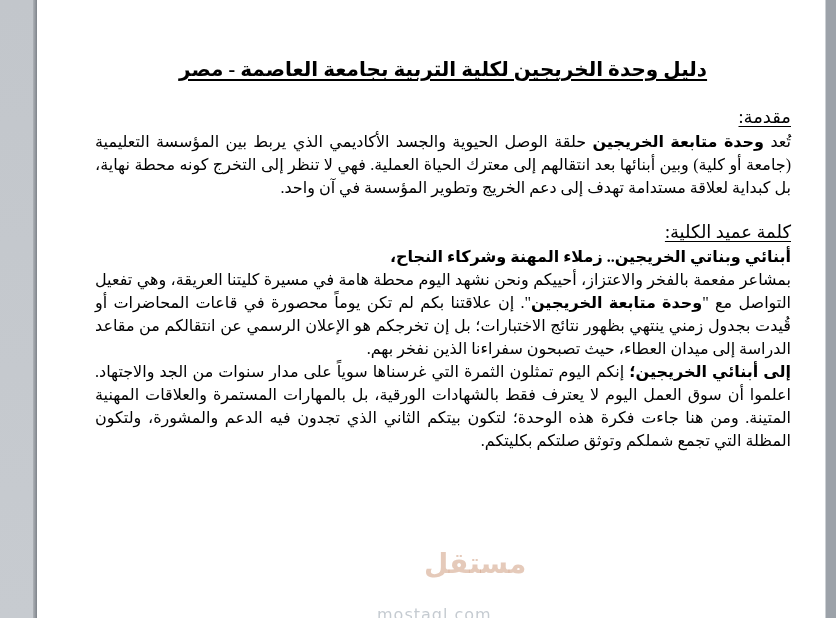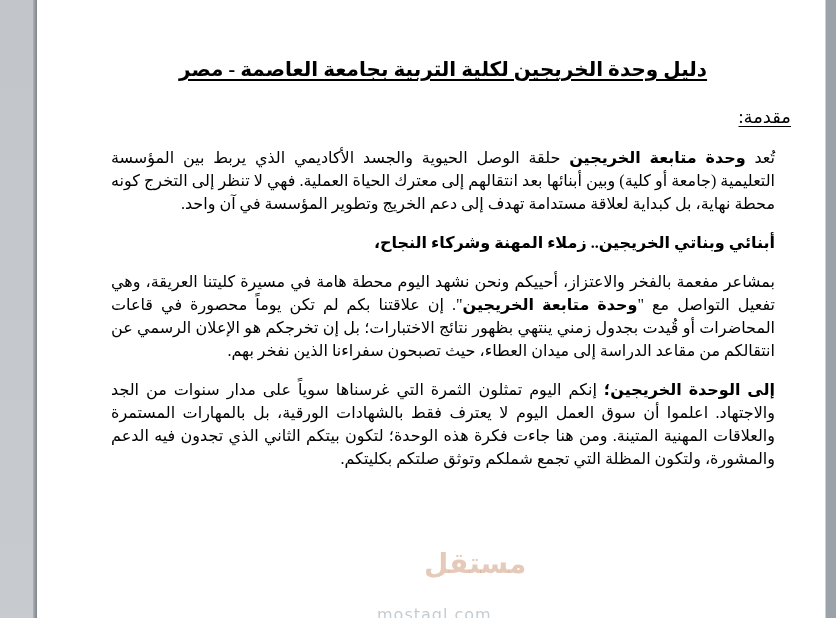--- a/index.html
+++ b/index.html
@@ -21,21 +21,21 @@
   .title{
     margin:57px 0 0 0;text-align:center;font-weight:bold;font-size:20px;line-height:24px;
     text-decoration:underline;text-underline-offset:3px;
   }
   .heading{
     font-size:18px;line-height:25px;font-weight:normal;text-align:right;
     text-decoration:underline;text-underline-offset:3px;
   }
   .h-intro{margin-top:24px;}
   .h-dean{margin-top:21px;}
-  .doc p{margin:16px;text-align:justify;text-justify:inter-word;}
+  .doc p{margin:0;text-align:justify;text-justify:inter-word;}
   .p1{margin-top:17px;}
   .p2{margin-top:22px;}
   .salutation{margin-top:25px;font-weight:bold;text-align:left;}
   .p3{margin-top:11px;}
   .p4{margin-top:14px;}
   .bold{font-weight:bold;}
   .watermark-ar{
     position:absolute;left:424px;top:549px;z-index:0;
     font-size:28px;line-height:30px;font-weight:bold;direction:rtl;
     color:rgba(197,138,101,0.45);
@@ -62,21 +62,22 @@
 
   <div class="doc">
 
     <div class="title">دليل وحدة الخريجين لكلية التربية بجامعة العاصمة - مصر</div>
 
     <div class="heading h-intro">مقدمة:</div>
 
     <p class="p1"><span>تُعد </span><span class="bold">وحدة متابعة الخريجين</span><span> حلقة الوصل الحيوية والجسد الأكاديمي الذي يربط بين المؤسسة التعليمية (جامعة أو كلية) وبين أبنائها بعد انتقالهم إلى معترك الحياة العملية. فهي لا تنظر إلى التخرج كونه محطة نهاية، بل كبداية لعلاقة مستدامة تهدف إلى دعم الخريج وتطوير المؤسسة في آن واحد.</span></p>
 
 
+    <div class="heading h-dean">كلمة عميد الكلية:</div>
 
     <p class="salutation">أبنائي وبناتي الخريجين.. زملاء المهنة وشركاء النجاح،</p>
 
     <p class="p3"><span>بمشاعر مفعمة بالفخر والاعتزاز، أحييكم ونحن نشهد اليوم محطة هامة في مسيرة كليتنا العريقة، وهي تفعيل التواصل مع "</span><span class="bold">وحدة متابعة الخريجين</span><span>". إن علاقتنا بكم لم تكن يوماً محصورة في قاعات المحاضرات أو قُيدت بجدول زمني ينتهي بظهور نتائج الاختبارات؛ بل إن تخرجكم هو الإعلان الرسمي عن انتقالكم من مقاعد الدراسة إلى ميدان العطاء، حيث تصبحون سفراءنا الذين نفخر بهم.</span></p>
 
-    <p class="p4"><span class="bold">إلى الوحدة الخريجين؛</span><span> إنكم اليوم تمثلون الثمرة التي غرسناها سوياً على مدار سنوات من الجد والاجتهاد. اعلموا أن سوق العمل اليوم لا يعترف فقط بالشهادات الورقية، بل بالمهارات المستمرة والعلاقات المهنية المتينة. ومن هنا جاءت فكرة هذه الوحدة؛ لتكون بيتكم الثاني الذي تجدون فيه الدعم والمشورة، ولتكون المظلة التي تجمع شملكم وتوثق صلتكم بكليتكم.</span></p>
+    <p class="p4"><span class="bold">إلى أبنائي الخريجين؛</span><span> إنكم اليوم تمثلون الثمرة التي غرسناها سوياً على مدار سنوات من الجد والاجتهاد. اعلموا أن سوق العمل اليوم لا يعترف فقط بالشهادات الورقية، بل بالمهارات المستمرة والعلاقات المهنية المتينة. ومن هنا جاءت فكرة هذه الوحدة؛ لتكون بيتكم الثاني الذي تجدون فيه الدعم والمشورة، ولتكون المظلة التي تجمع شملكم وتوثق صلتكم بكليتكم.</span></p>
 
   </div>
 </div>
 
 </body></html>

